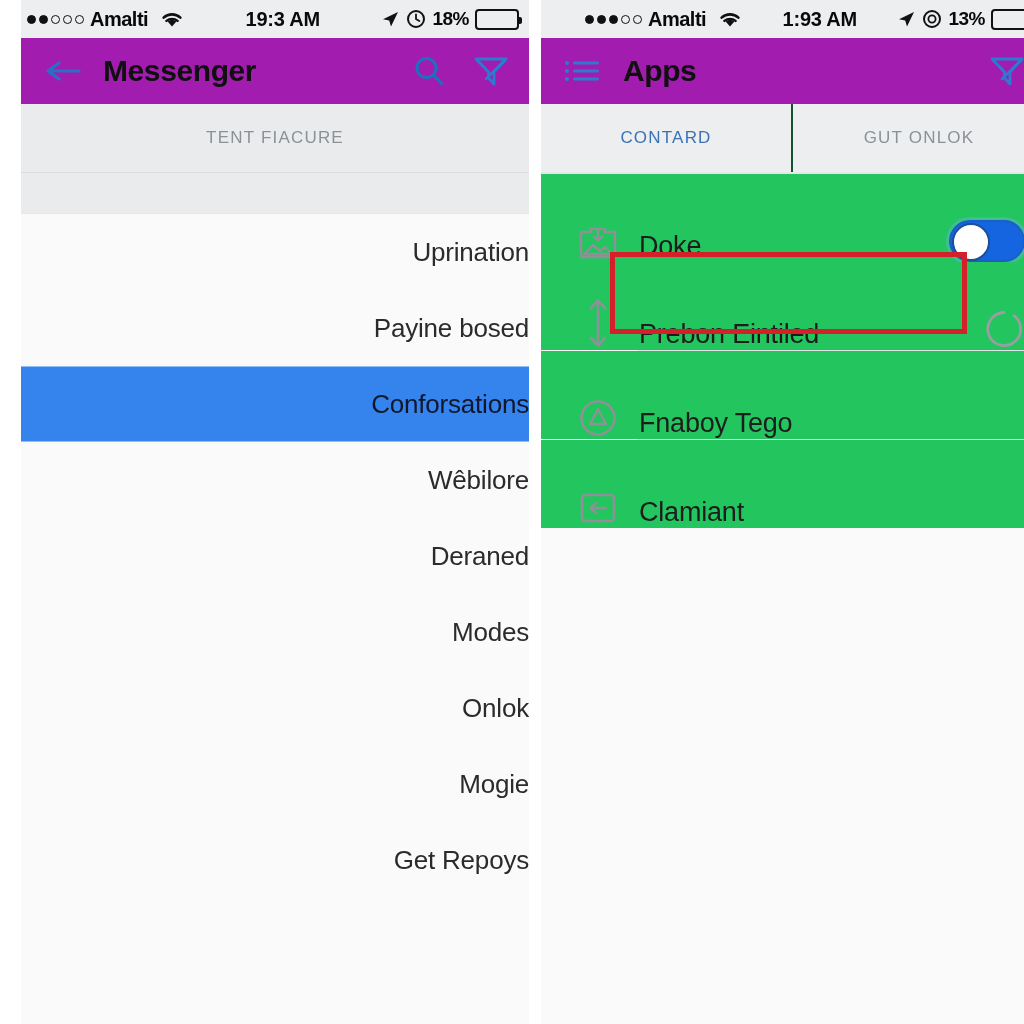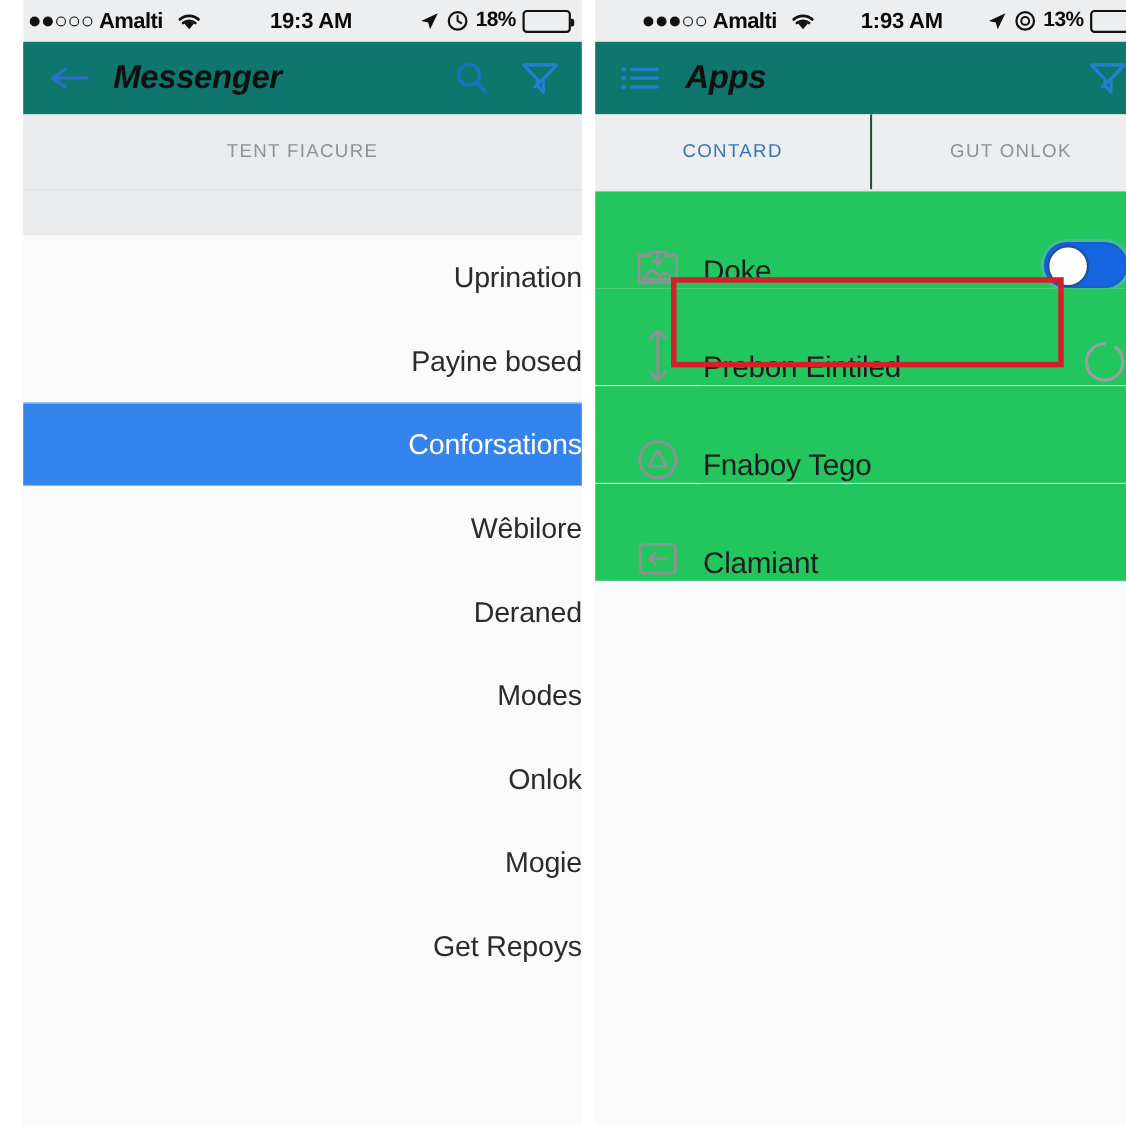--- a/index.html
+++ b/index.html
@@ -62,26 +62,25 @@
   }
   .batt::after {
     content: ""; position: absolute; right: -5px; top: 6px;
     width: 3px; height: 7px; background: #111; border-radius: 0 2px 2px 0;
   }
   .batt-fill { width: 100%; height: 100%; background: #111; border-radius: 1px; }
 
   
   .navbar {
     height: 66px;
-    background: #0f766e;
+    background: #a21caf;
     display: flex;
     align-items: center;
     padding: 0 18px 0 20px;
     gap: 18px;
-    font-style: italic;
   }
   .nav-leading { width: 44px; height: 44px; display:flex; align-items:center; justify-content:center; }
   .nav-title {
     font-size: 30px;
     font-weight: bold;
     color: #101010;
     letter-spacing: -0.4px;
     flex: 1 1 auto;
   }
   .nav-actions { display: flex; align-items: center; gap: 22px; }
@@ -113,21 +112,21 @@
     display: flex; align-items: center;
     padding-left: 36px;
     font-size: 26px;
     color: #2b2b2b;
     letter-spacing: -0.2px;
     background: #fafafa;
     justify-content: flex-end;
   }
   .lrow.selected {
     background: #3583ed;
-    color: #ffffff;
+    color: #0f172a;
     border-top: 1px solid #8fc0f5;
     border-bottom: 1px solid #8fc0f5;
   }
 
   
   .list-right { background: #fafafa; }
   .rrow {
     position: relative;
     height: 88px;
     display: flex; align-items: flex-end;

